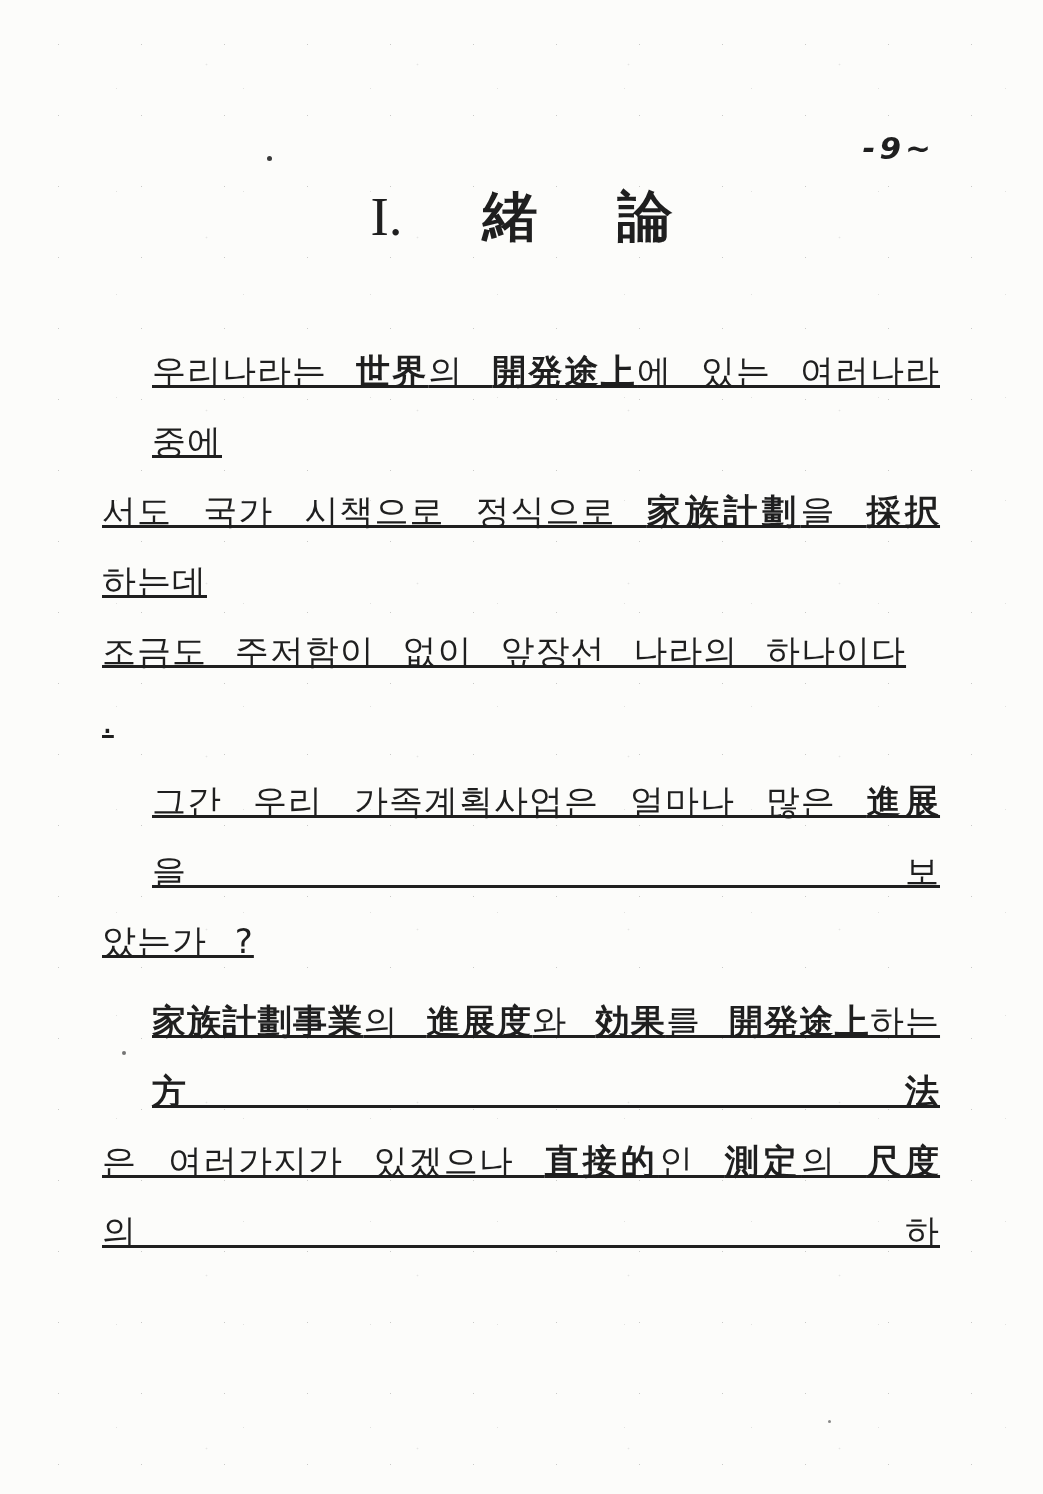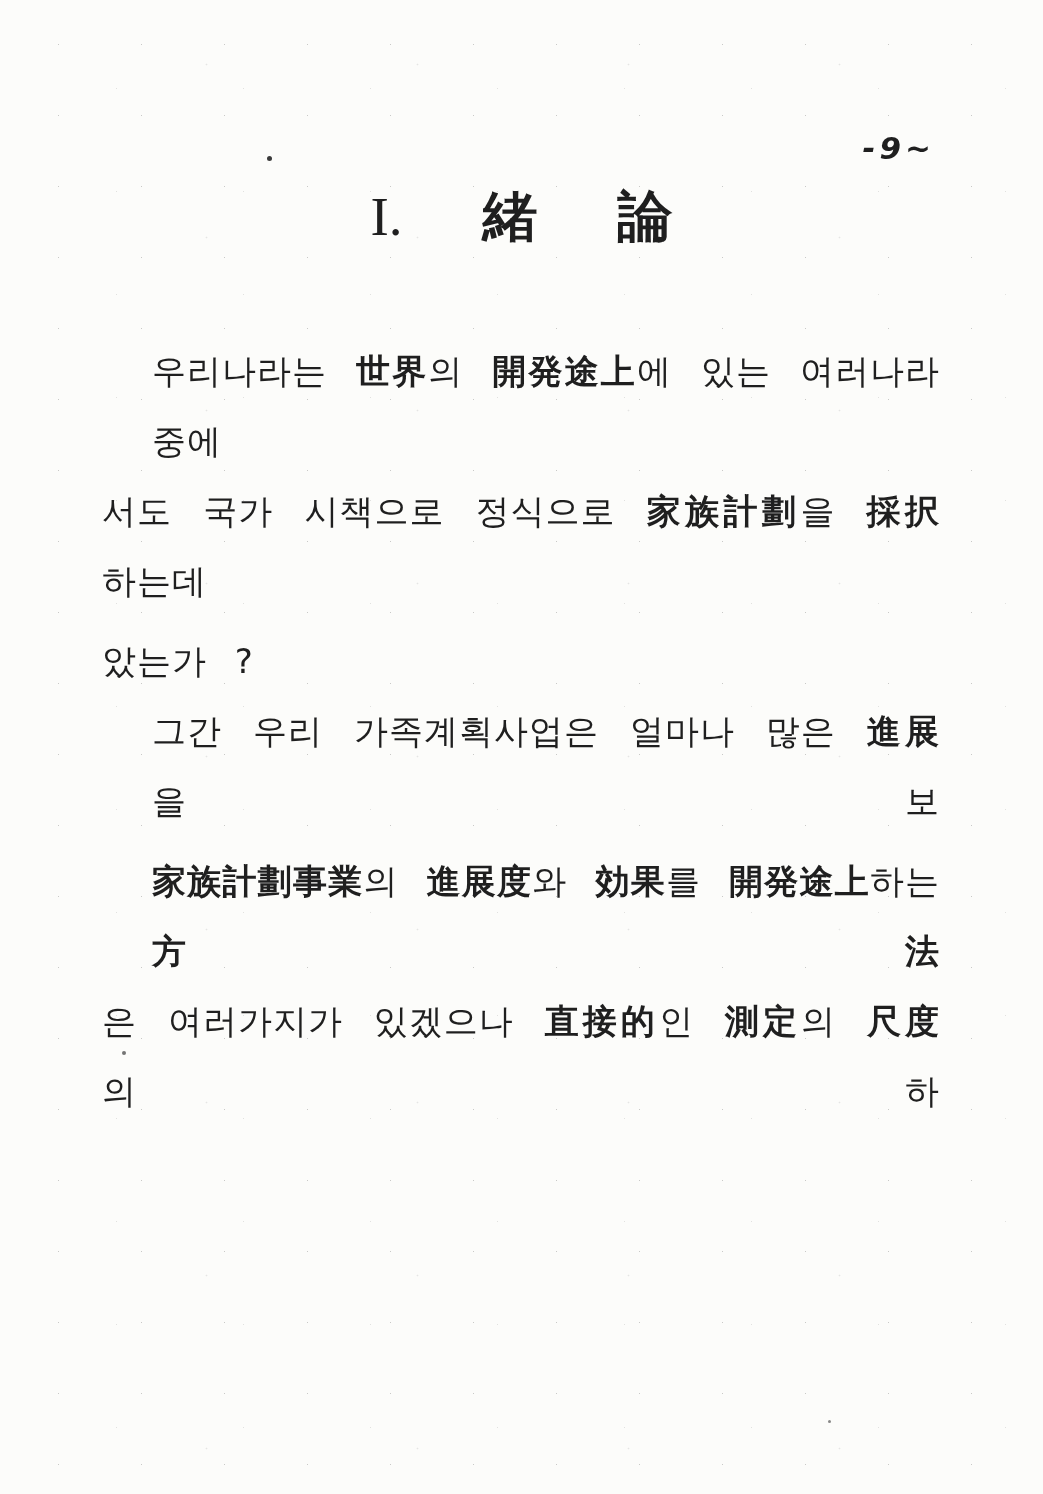--- a/index.html
+++ b/index.html
@@ -75,21 +75,21 @@
     left: 102px;
     width: 838px;
     font-size: 34px;
     line-height: 70px;
     letter-spacing: 1px;
     word-spacing: 16px;
   }
 
   .para + .para { margin-top: 10px; }
 
-  .line { min-height: 70px; }
+  .line { min-height: 70px; text-decoration: underline; }
   .line.fill { text-align: justify; text-align-last: justify; }
   .line.indent-lg { padding-left: 50px; }
   .line.indent-sm { padding-left: 30px; }
 
   
   .line b { font-weight: 700; }
   
   .line i { font-style: italic; letter-spacing: 6px; font-weight: 500; }
 </style>
 </head>
@@ -108,25 +108,26 @@
     <span class="numeral">I.</span>
     <span>緒</span>
     <span>論</span>
   </div>
 
   <div class="content">
 
     <div class="para">
       <div class="line indent-lg fill">우리나라는 <b>世界</b>의 <b>開発途上</b>에 있는 여러나라 중에</div>
       <div class="line fill">서도 국가 시책으로 정식으로 <b>家族計劃</b>을 <b>採択</b>하는데</div>
+      <div class="line">조금도 주저함이 없이 앞장선 나라의 하나이다 .</div>
     </div>
 
     <div class="para">
+      <div class="line indent-lg fill">그간 우리 가족계획사업은 얼마나 많은 <b>進展</b>을 보</div>
       <div class="line">았는가 ?</div>
-      <div class="line indent-lg fill">그간 우리 가족계획사업은 얼마나 많은 <b>進展</b>을 보</div>
     </div>
 
     <div class="para">
       <div class="line indent-lg fill"><b>家族計劃事業</b>의 <b>進展度</b>와 <b>効果</b>를 <b>開発途上</b>하는 <b>方法</b></div>
       <div class="line fill">은 여러가지가 있겠으나 <b>直接的</b>인 <b>測定</b>의 <b>尺度</b>의 하</div>
 
     </div>
 
   </div>
 </div>

